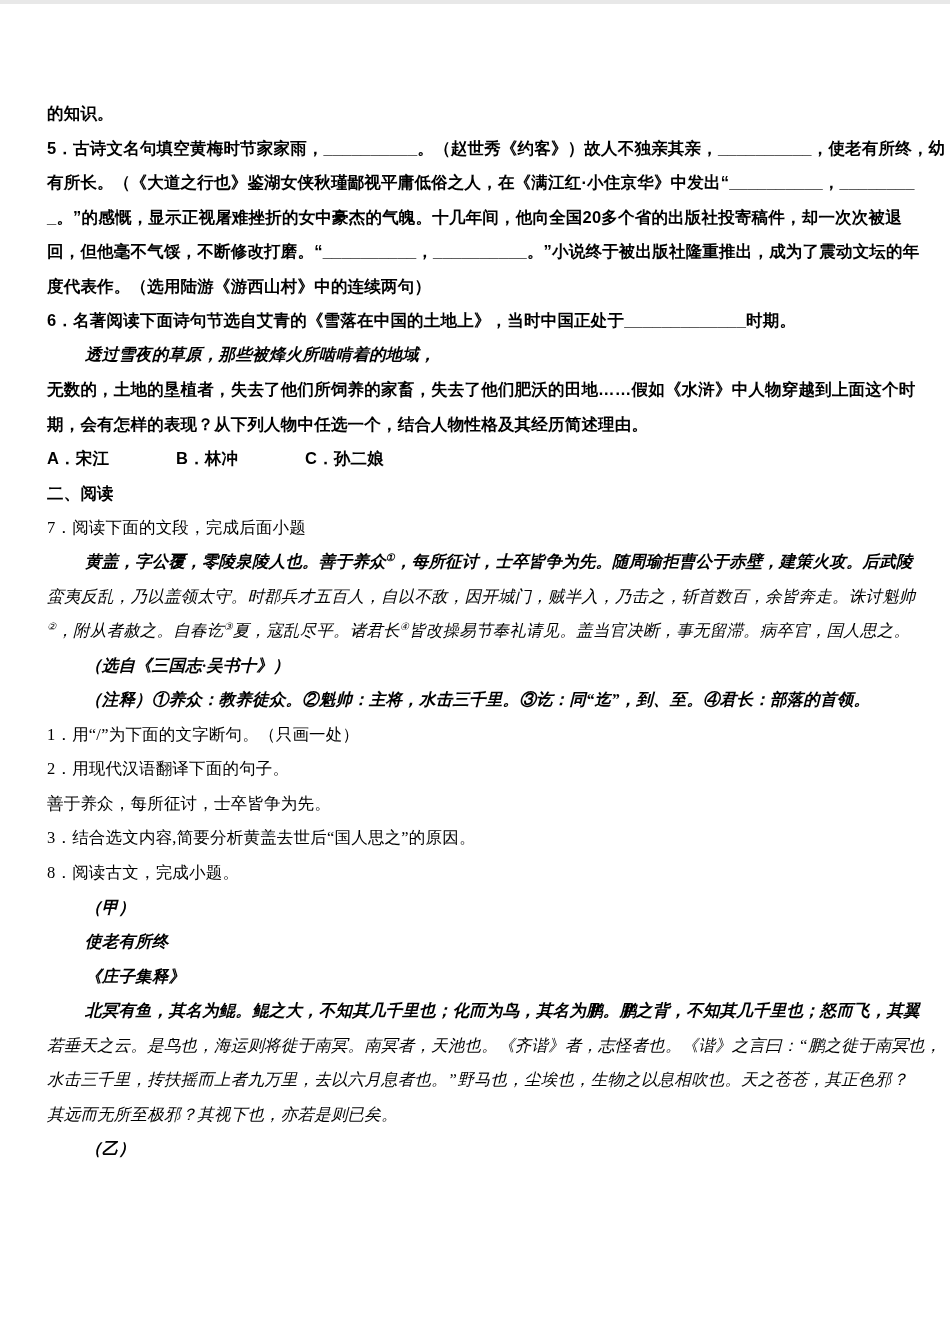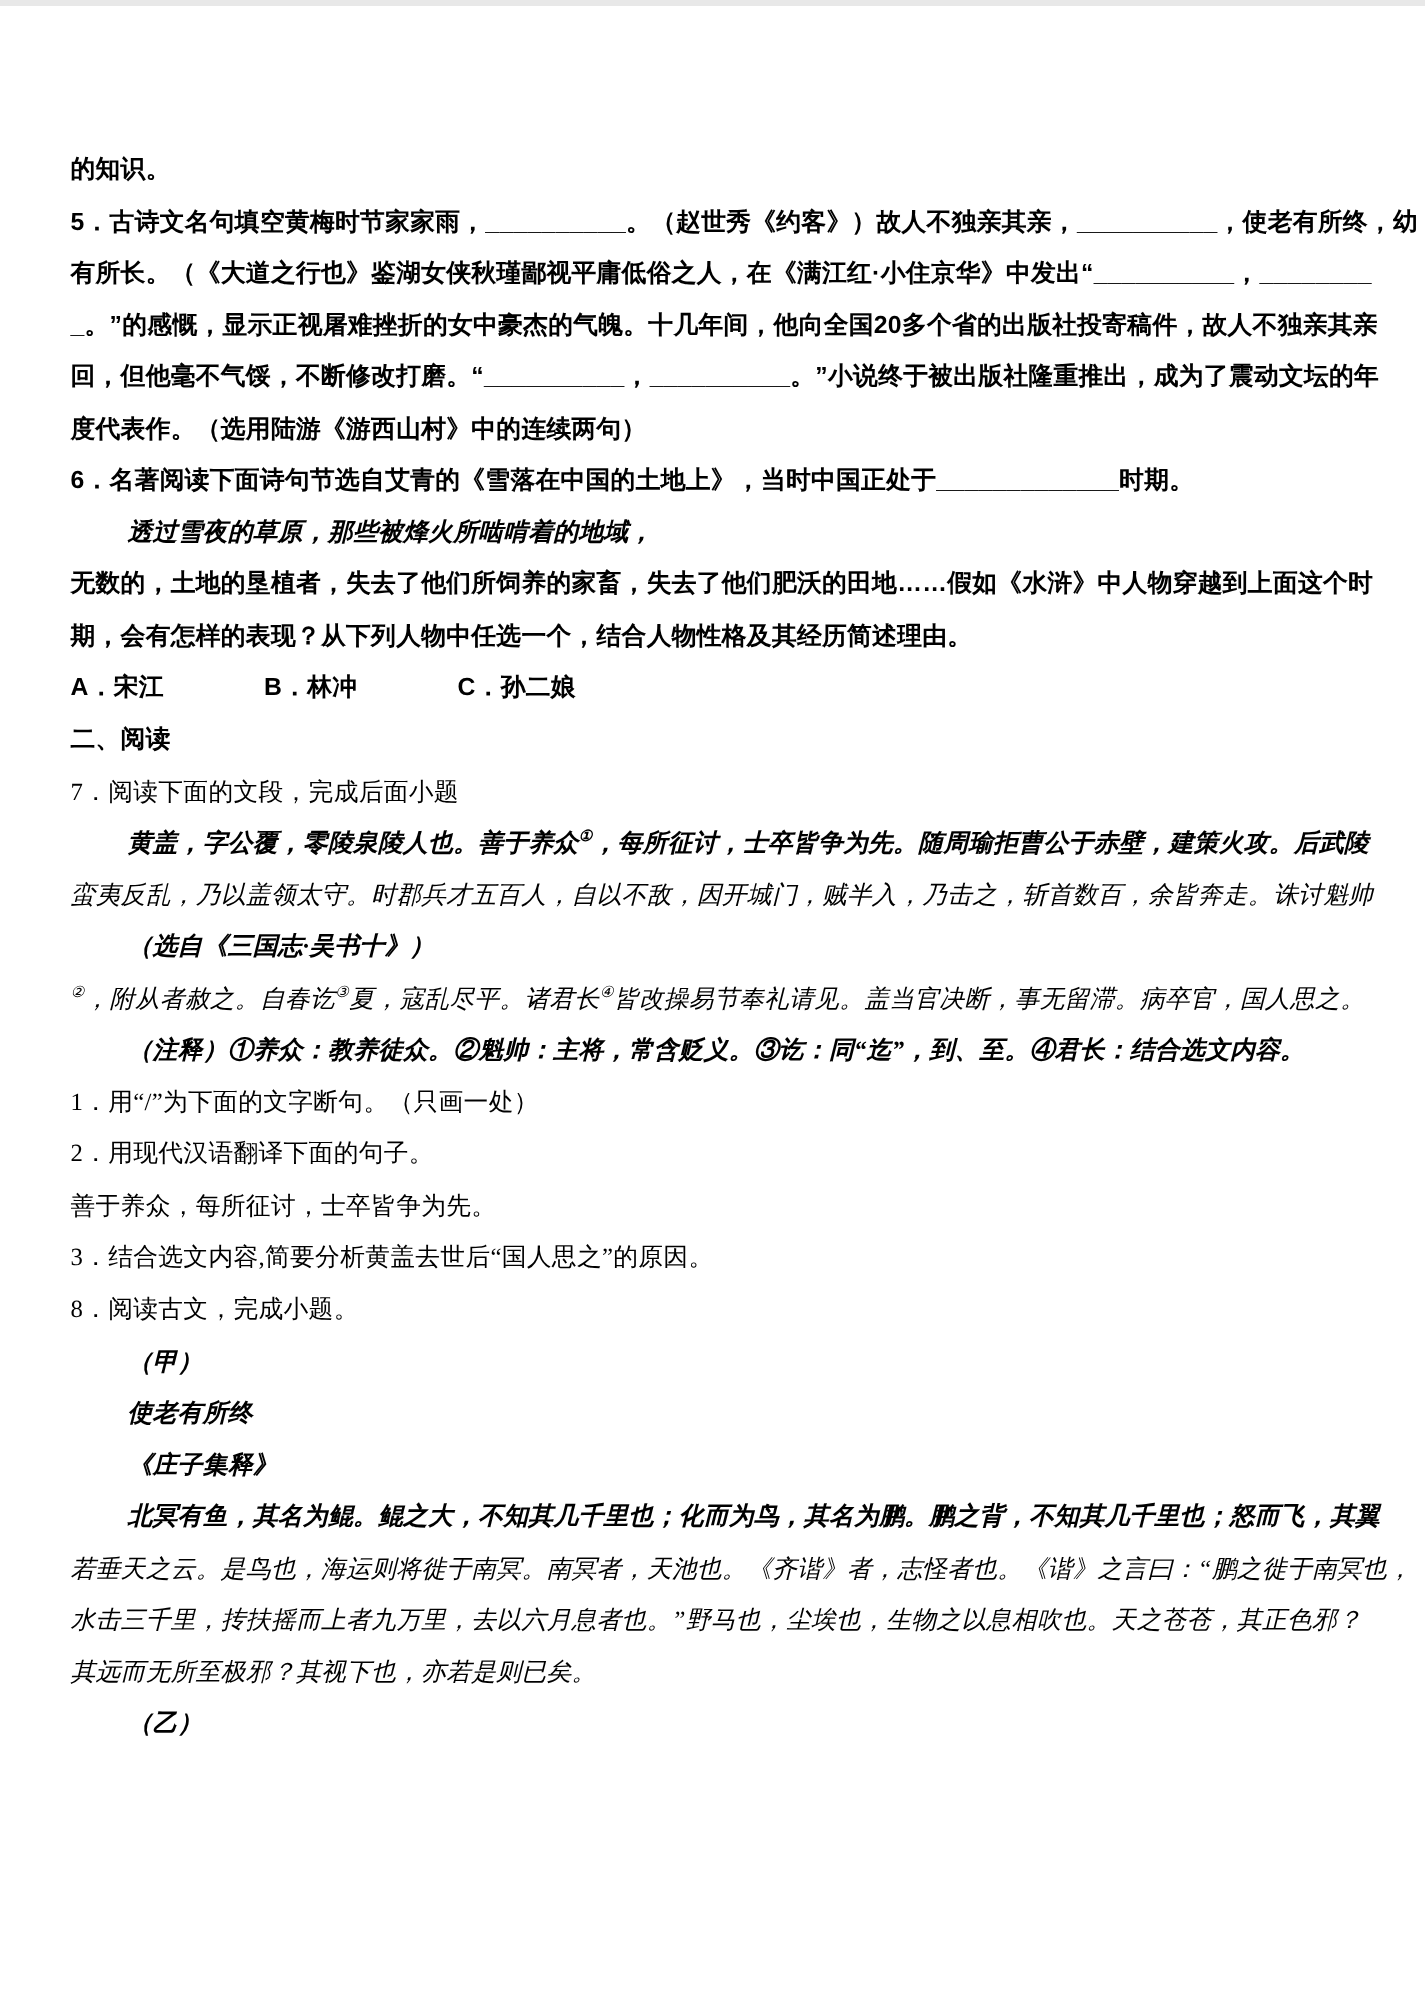--- a/index.html
+++ b/index.html
@@ -47,35 +47,35 @@
   }
 </style>
 </head>
 <body>
 
 <div class="page">
   <main class="doc">
       <div class="line bold">的知识。</div>
       <div class="line bold">5．古诗文名句填空黄梅时节家家雨，__________。（赵世秀《约客》）故人不独亲其亲，__________，使老有所终，幼</div>
       <div class="line bold">有所长。（《大道之行也》鉴湖女侠秋瑾鄙视平庸低俗之人，在《满江红·小住京华》中发出“__________，________</div>
-      <div class="line bold">_。”的感慨，显示正视屠难挫折的女中豪杰的气魄。十几年间，他向全国20多个省的出版社投寄稿件，故人不独亲其亲</div>
+      <div class="line bold">_。”的感慨，显示正视屠难挫折的女中豪杰的气魄。十几年间，他向全国20多个省的出版社投寄稿件，却一次次被退</div>
       <div class="line bold">回，但他毫不气馁，不断修改打磨。“__________，__________。”小说终于被出版社隆重推出，成为了震动文坛的年</div>
       <div class="line bold">度代表作。（选用陆游《游西山村》中的连续两句）</div>
       <div class="line bold">6．名著阅读下面诗句节选自艾青的《雪落在中国的土地上》，当时中国正处于_____________时期。</div>
       <div class="line kaiti ind">透过雪夜的草原，那些被烽火所啮啃着的地域，</div>
       <div class="line bold">无数的，土地的垦植者，失去了他们所饲养的家畜，失去了他们肥沃的田地……假如《水浒》中人物穿越到上面这个时</div>
       <div class="line bold">期，会有怎样的表现？从下列人物中任选一个，结合人物性格及其经历简述理由。</div>
       <div class="line bold">A．宋江　　　　B．林冲　　　　C．孙二娘</div>
       <div class="line bold">二、阅读</div>
       <div class="line normal">7．阅读下面的文段，完成后面小题</div>
       <div class="line kaiti ind">黄盖，字公覆，零陵泉陵人也。善于养众<sup>①</sup>，每所征讨，士卒皆争为先。随周瑜拒曹公于赤壁，建策火攻。后武陵</div>
       <div class="line kaiti">蛮夷反乱，乃以盖领太守。时郡兵才五百人，自以不敌，因开城门，贼半入，乃击之，斩首数百，余皆奔走。诛讨魁帅</div>
+      <div class="line kaiti"><sup>②</sup>，附从者赦之。自春讫<sup>③</sup>夏，寇乱尽平。诸君长<sup>④</sup>皆改操易节奉礼请见。盖当官决断，事无留滞。病卒官，国人思之。</div>
       <div class="line kaiti ind">（选自《三国志·吴书十》）</div>
-      <div class="line kaiti"><sup>②</sup>，附从者赦之。自春讫<sup>③</sup>夏，寇乱尽平。诸君长<sup>④</sup>皆改操易节奉礼请见。盖当官决断，事无留滞。病卒官，国人思之。</div>
-      <div class="line kaiti ind">（注释）①养众：教养徒众。②魁帅：主将，常含贬义。③讫：同“迄”，到、至。④君长：结合选文内容。</div>
+      <div class="line kaiti ind">（注释）①养众：教养徒众。②魁帅：主将，水击三千里。③讫：同“迄”，到、至。④君长：部落的首领。</div>
       <div class="line normal">1．用“/”为下面的文字断句。（只画一处）</div>
       <div class="line normal">2．用现代汉语翻译下面的句子。</div>
       <div class="line normal">善于养众，每所征讨，士卒皆争为先。</div>
       <div class="line normal">3．结合选文内容,简要分析黄盖去世后“国人思之”的原因。</div>
       <div class="line normal">8．阅读古文，完成小题。</div>
       <div class="line kaiti ind">（甲）</div>
       <div class="line kaiti ind">使老有所终</div>
       <div class="line kaiti ind">《庄子集释》</div>
       <div class="line kaiti ind">北冥有鱼，其名为鲲。鲲之大，不知其几千里也；化而为鸟，其名为鹏。鹏之背，不知其几千里也；怒而飞，其翼</div>
       <div class="line kaiti">若垂天之云。是鸟也，海运则将徙于南冥。南冥者，天池也。《齐谐》者，志怪者也。《谐》之言曰：“鹏之徙于南冥也，</div>

